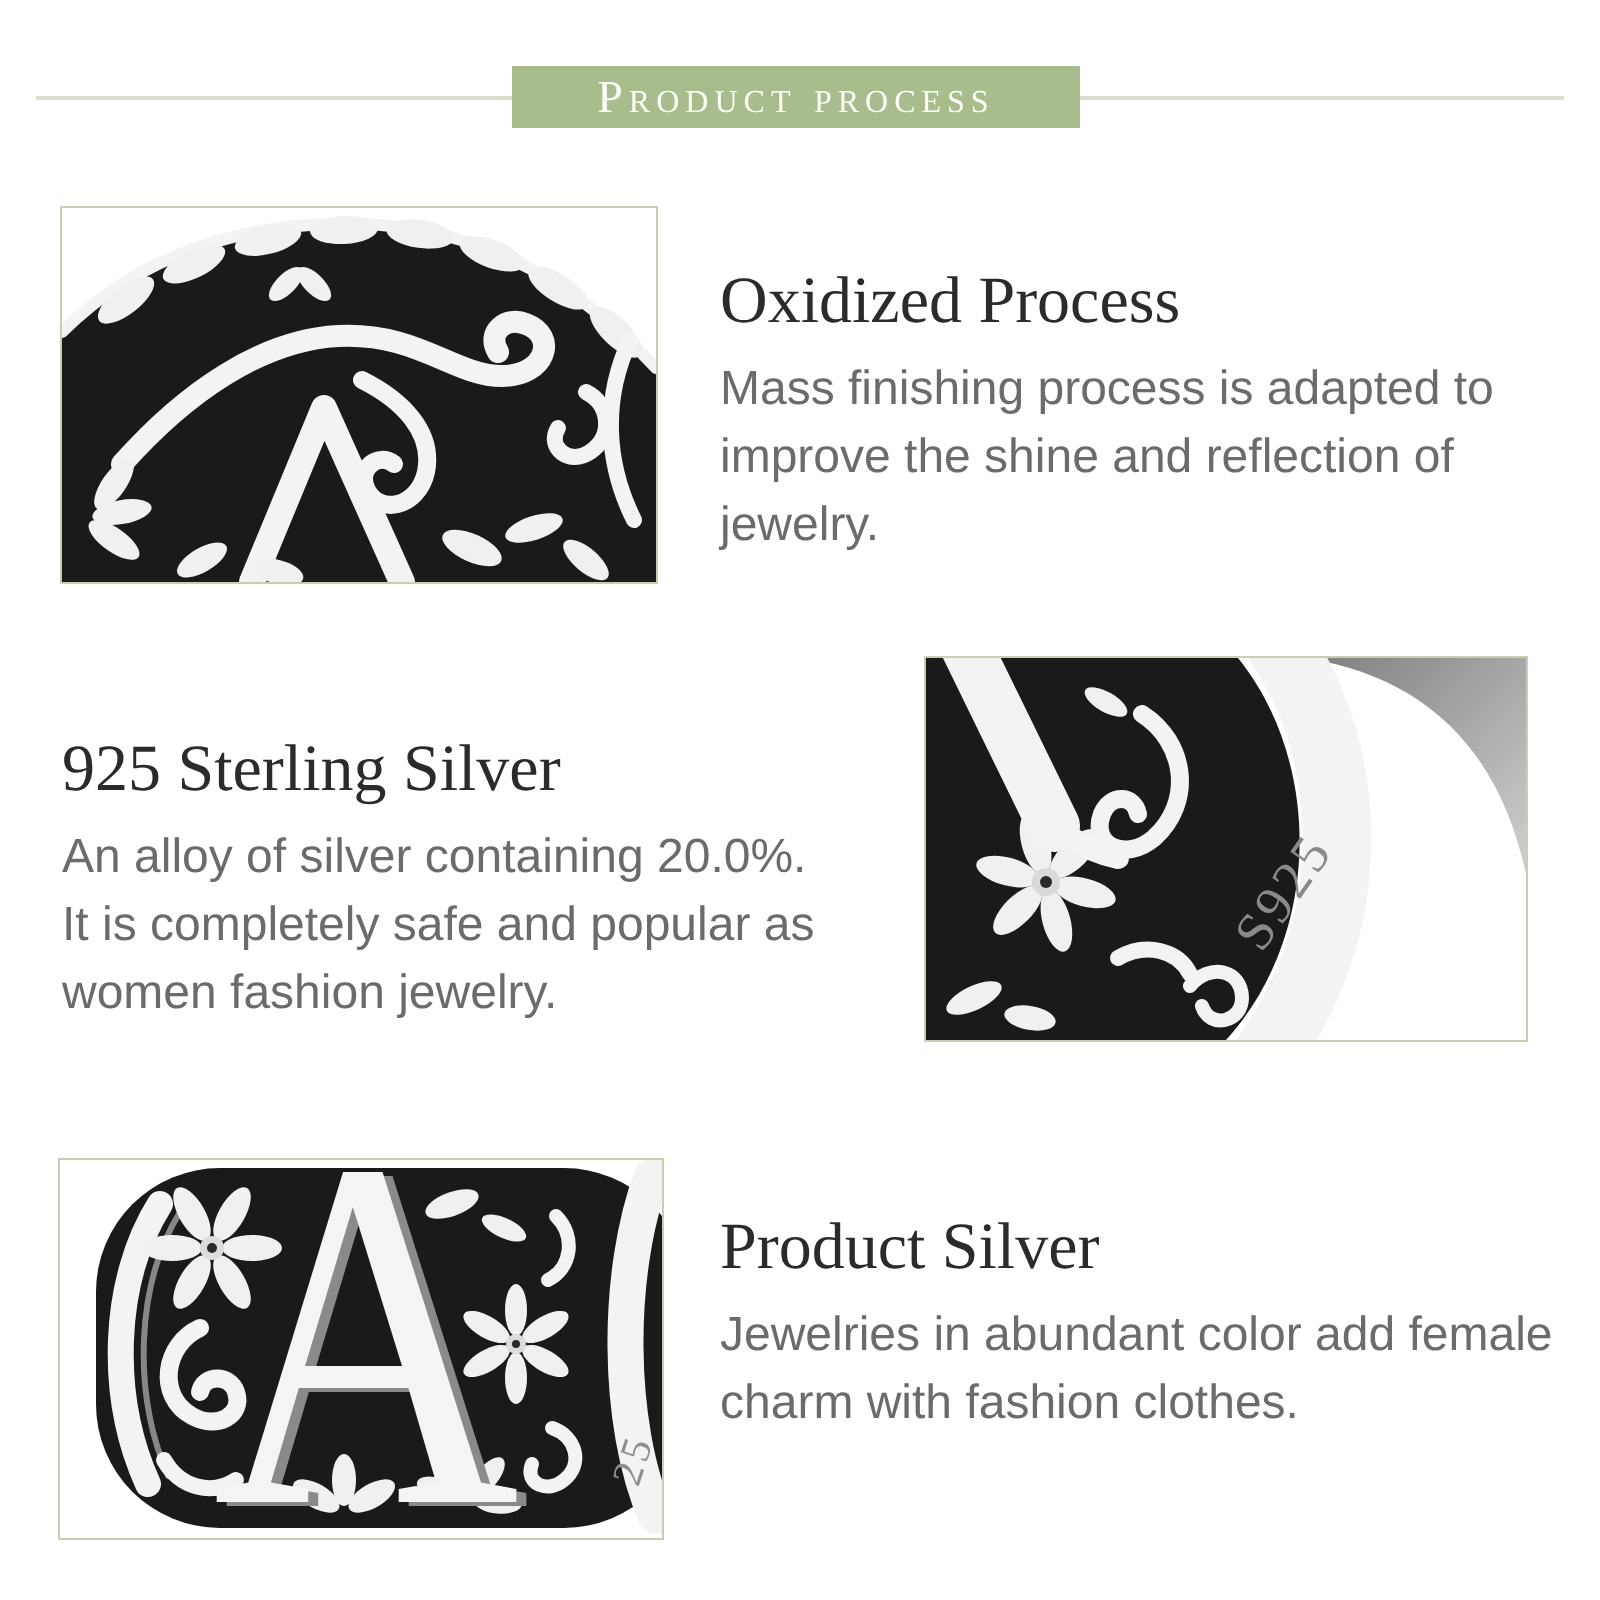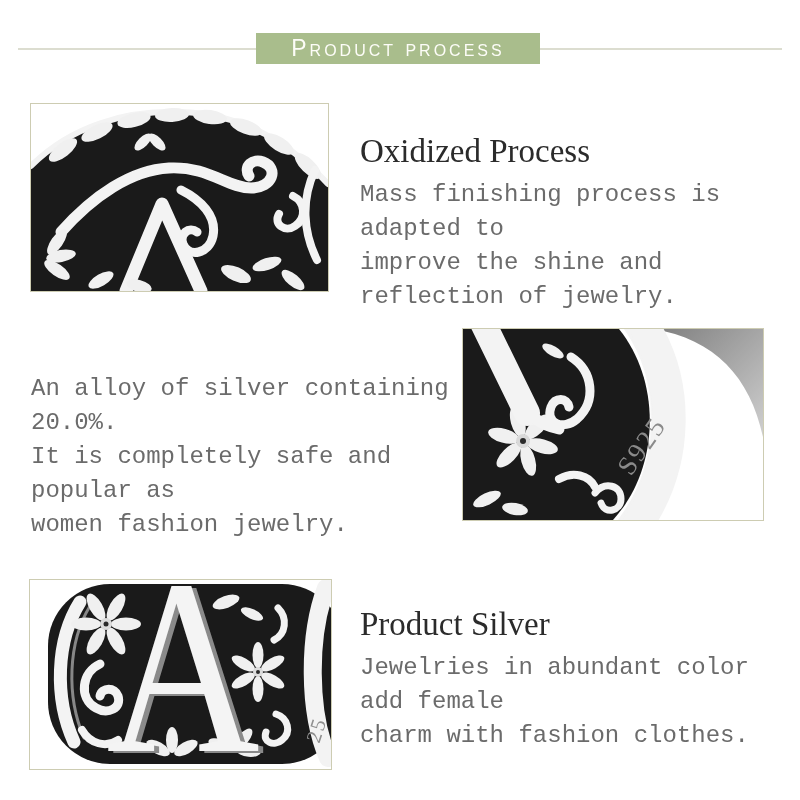--- a/index.html
+++ b/index.html
@@ -7,41 +7,41 @@
     width:800px;height:800px;position:relative;background:#ffffff;
     font-family:"Liberation Serif",serif;overflow:hidden;
   }
   
   .hdr-line{position:absolute;left:18px;top:48px;width:764px;height:2px;background:#dcddd0;}
   .hdr-band{
     position:absolute;left:256px;top:33px;width:284px;height:31px;background:#a9bd8c;
     display:flex;align-items:center;justify-content:center;
   }
   .hdr-band span{
-    font-family:Liberation Sans, sans-serif;font-variant:small-caps;
+    font-family:Liberation Serif, serif;font-variant:small-caps;
     color:#fdfdf8;font-size:23px;letter-spacing:3px;line-height:1;
   }
   
   .figure{position:absolute;border:1px solid #cdccb2;background:#ffffff;}
   .figure svg{display:block;}
   #fig1{left:30px;top:103px;width:297px;height:187px;}
   #fig2{left:462px;top:328px;width:300px;height:191px;}
   #fig3{left:29px;top:579px;width:301px;height:189px;}
   
   .tblock{position:absolute;}
   #text1{left:360px;top:131px;width:430px;}
   #text2{left:31px;top:365px;width:430px;}
   #text3{left:360px;top:604px;width:430px;}
   .tblock h2{
     margin:0;font-weight:normal;font-size:33px;line-height:40px;color:#2b2b2b;
     font-family:"Liberation Serif",serif;
   }
   .tblock p{
     margin:7px 0 0 0;font-size:24px;line-height:34px;color:#6b6b6b;
-    white-space:pre-line;font-family:Liberation Mono, monospace;
+    white-space:pre-line;font-family:Liberation Sans, sans-serif;
   }
   .sil{stroke:#f3f3f3;fill:none;stroke-linecap:round;stroke-linejoin:round;}
   .petal{fill:#f0f0f0;}
 </style>
 </head>
 <body>
 
 <div class="hdr-line"></div>
 <div class="hdr-band">
   <span>Product process</span>
@@ -82,20 +82,21 @@
     <ellipse class="petal" cx="108" cy="182" rx="13" ry="6" transform="rotate(15 108 182)"></ellipse>
   </svg>
 </div>
 <div class="tblock" id="text1">
   <h2>Oxidized Process</h2>
   <p>Mass finishing process is adapted to
 improve the shine and reflection of jewelry.</p>
 </div>
 
 <div class="tblock" id="text2">
+  <h2>925 Sterling Silver</h2>
   <p>An alloy of silver containing 20.0%.
 It is completely safe and popular as
 women fashion jewelry.</p>
 </div>
 <div class="figure" id="fig2">
   <svg width="300" height="191" viewBox="0 0 300 191">
     <defs>
       <linearGradient id="bBore" x1="0" y1="0" x2="1" y2="1">
         <stop offset="0" stop-color="#7e7e7e"></stop>
           <stop offset="1" stop-color="#cfcfcf"></stop>

